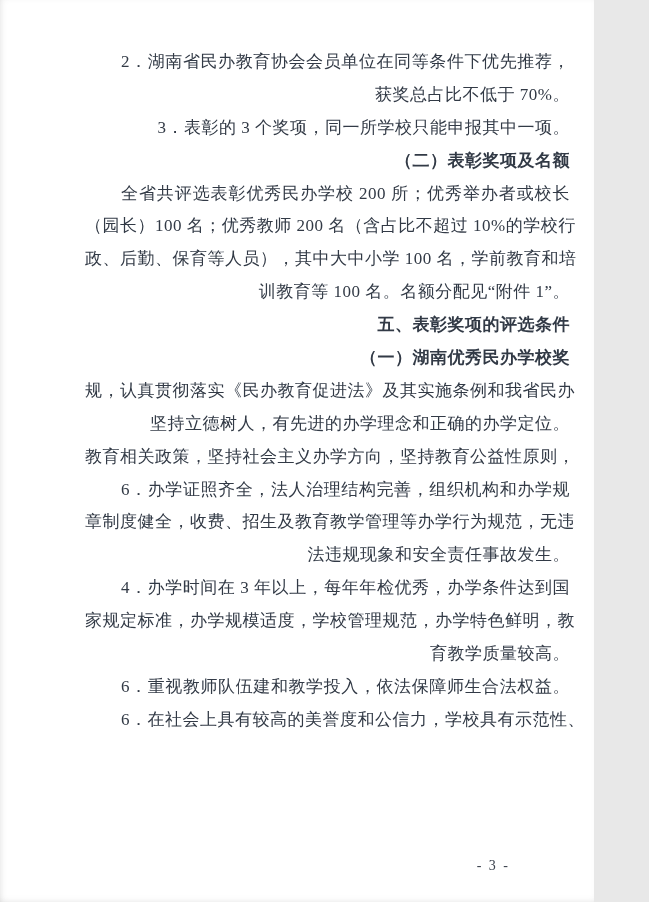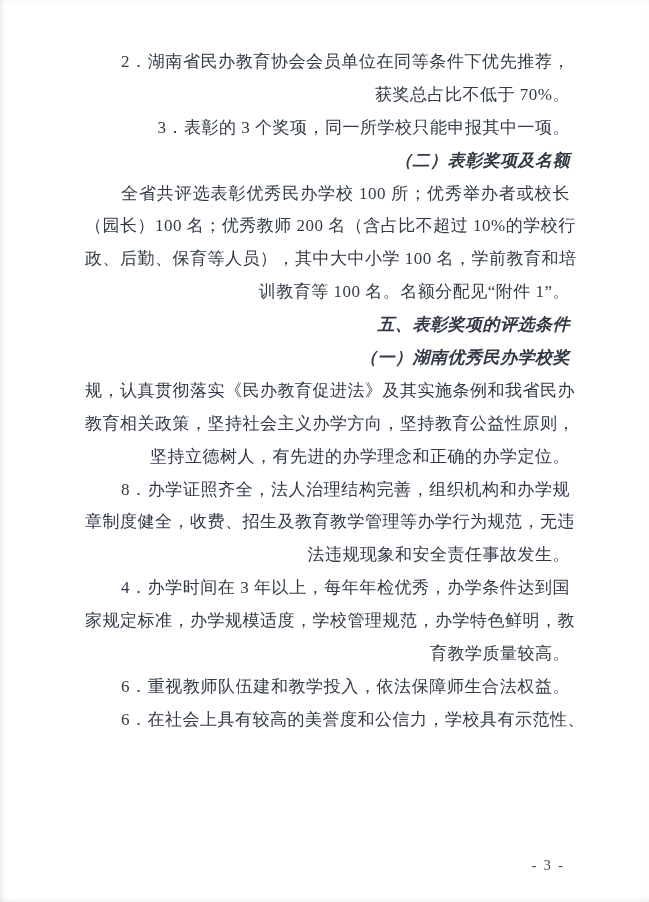--- a/index.html
+++ b/index.html
@@ -2,21 +2,21 @@
 <html><head>
 <meta charset="utf-8">
 <style>
   html, body {
     margin: 0;
     padding: 0;
     background: #e8e8e8;
   }
   .page {
     position: relative;
-    width: 649px;
+    width: 594px;
     height: 902px;
     background: #ffffff;
     overflow: hidden;
     font-family: "Liberation Serif", "DejaVu Serif", serif;
     color: #323a46;
     box-shadow: inset 4px 0 8px -5px rgba(0,0,0,0.15),
                 inset 0 -4px 8px -5px rgba(0,0,0,0.10);
   }
   .text-block {
     position: absolute;
@@ -30,49 +30,49 @@
     font-size: 17px;
     letter-spacing: 0.5px;
     white-space: nowrap;
     text-align: right;
   }
   .ln.indent { text-indent: 36px; }
   .ln.just {
     text-align: justify;
     text-align-last: justify;
   }
-  .ln.bold { font-weight: bold; font-style: italic; }
+  .ln.bold { font-weight: bold; }
   .pageno {
     position: absolute;
     top: 858px;
     right: 84px;
     font-size: 14px;
     letter-spacing: 2px;
     color: #3a414c;
   }
 </style>
 </head>
 <body>
 
 <div class="page">
   <div class="text-block">
     <div class="ln indent just">2．湖南省民办教育协会会员单位在同等条件下优先推荐，</div>
     <div class="ln">获奖总占比不低于 70%。</div>
     <div class="ln indent">3．表彰的 3 个奖项，同一所学校只能申报其中一项。</div>
     <div class="ln indent bold">（二）表彰奖项及名额</div>
-    <div class="ln indent just">全省共评选表彰优秀民办学校 100 所；优秀举办者或校长</div>
+    <div class="ln indent just">全省共评选表彰优秀民办学校 200 所；优秀举办者或校长</div>
     <div class="ln just">（园长）100 名；优秀教师 200 名（含占比不超过 10%的学校行</div>
     <div class="ln just">政、后勤、保育等人员），其中大中小学 100 名，学前教育和培</div>
     <div class="ln">训教育等 100 名。名额分配见“附件 1”。</div>
     <div class="ln indent bold">五、表彰奖项的评选条件</div>
     <div class="ln indent bold">（一）湖南优秀民办学校奖</div>
     <div class="ln just">规，认真贯彻落实《民办教育促进法》及其实施条例和我省民办</div>
+    <div class="ln">坚持立德树人，有先进的办学理念和正确的办学定位。</div>
     <div class="ln just">教育相关政策，坚持社会主义办学方向，坚持教育公益性原则，</div>
-    <div class="ln">坚持立德树人，有先进的办学理念和正确的办学定位。</div>
-    <div class="ln indent just">8．办学证照齐全，法人治理结构完善，组织机构和办学规</div>
+    <div class="ln indent just">6．办学证照齐全，法人治理结构完善，组织机构和办学规</div>
     <div class="ln just">章制度健全，收费、招生及教育教学管理等办学行为规范，无违</div>
     <div class="ln">法违规现象和安全责任事故发生。</div>
     <div class="ln indent just">4．办学时间在 3 年以上，每年年检优秀，办学条件达到国</div>
     <div class="ln just">家规定标准，办学规模适度，学校管理规范，办学特色鲜明，教</div>
     <div class="ln">育教学质量较高。</div>
     <div class="ln indent just">6．重视教师队伍建和教学投入，依法保障师生合法权益。</div>
     <div class="ln indent just">6．在社会上具有较高的美誉度和公信力，学校具有示范性、</div>
   </div>
   <div class="pageno">- 3 -</div>
 </div>

